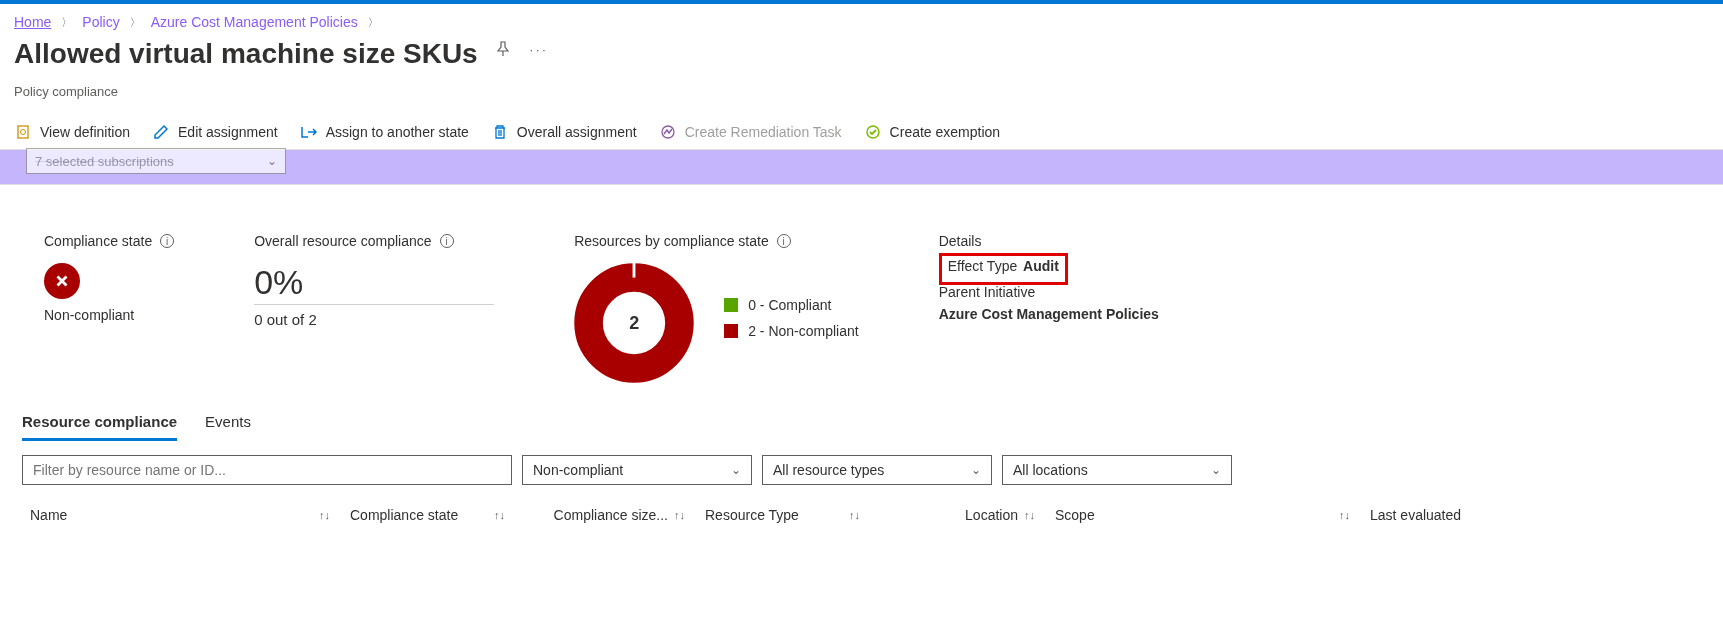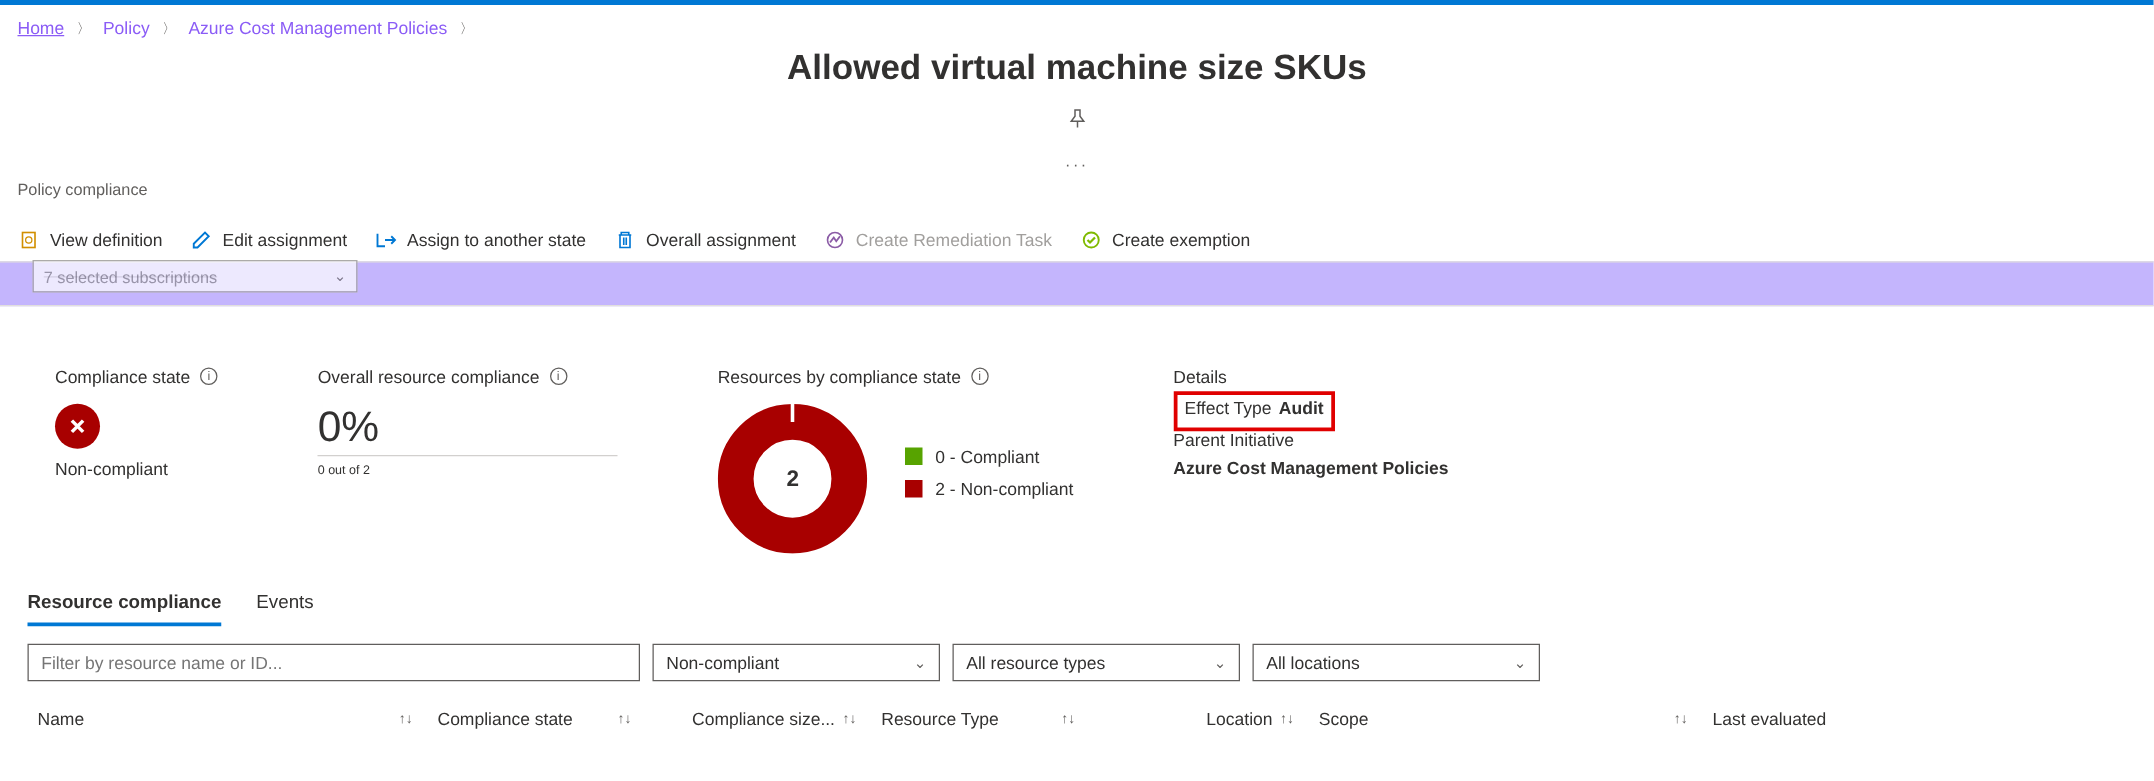--- a/index.html
+++ b/index.html
@@ -29,40 +29,39 @@
     text-decoration: none;
     cursor: pointer;
   }
   .breadcrumb a.underlined { text-decoration: underline; }
   .chev {
     color: #605e5c;
     font-size: 11px;
   }
   .title-row {
     display: flex;
-    align-items: center;
+    align-items: flex-start;
     gap: 14px;
     margin-top: 6px;
-    flex-direction: column;
   }
   .title {
     font-size: 28px;
     font-weight: 600;
     margin: 0;
   }
   .icon-btn {
     width: 22px; height: 22px;
     display: flex; align-items: center; justify-content: center;
     color: #605e5c;
     cursor: pointer;
   }
   .subtitle {
     font-size: 13px;
     color: #605e5c;
-    margin-top: 2px;
+    margin-top: 14px;
   }
   .toolbar {
     display: flex;
     align-items: center;
     gap: 22px;
     margin-top: 24px;
     padding-bottom: 8px;
   }
   .toolbar .tb-item {
     display: flex;
@@ -133,21 +132,21 @@
   }
   .big-pct {
     font-size: 34px;
     font-weight: 400;
     margin: 0;
     border-bottom: 1px solid #d2d0ce;
     padding-bottom: 2px;
     width: 240px;
   }
   .small-sub {
-    font-size: 10px;
+    font-size: 15px;
     margin-top: 6px;
   }
   .donut-wrap {
     display: flex;
     align-items: center;
     gap: 30px;
   }
   .donut {
     position: relative;
     width: 120px; height: 120px;

